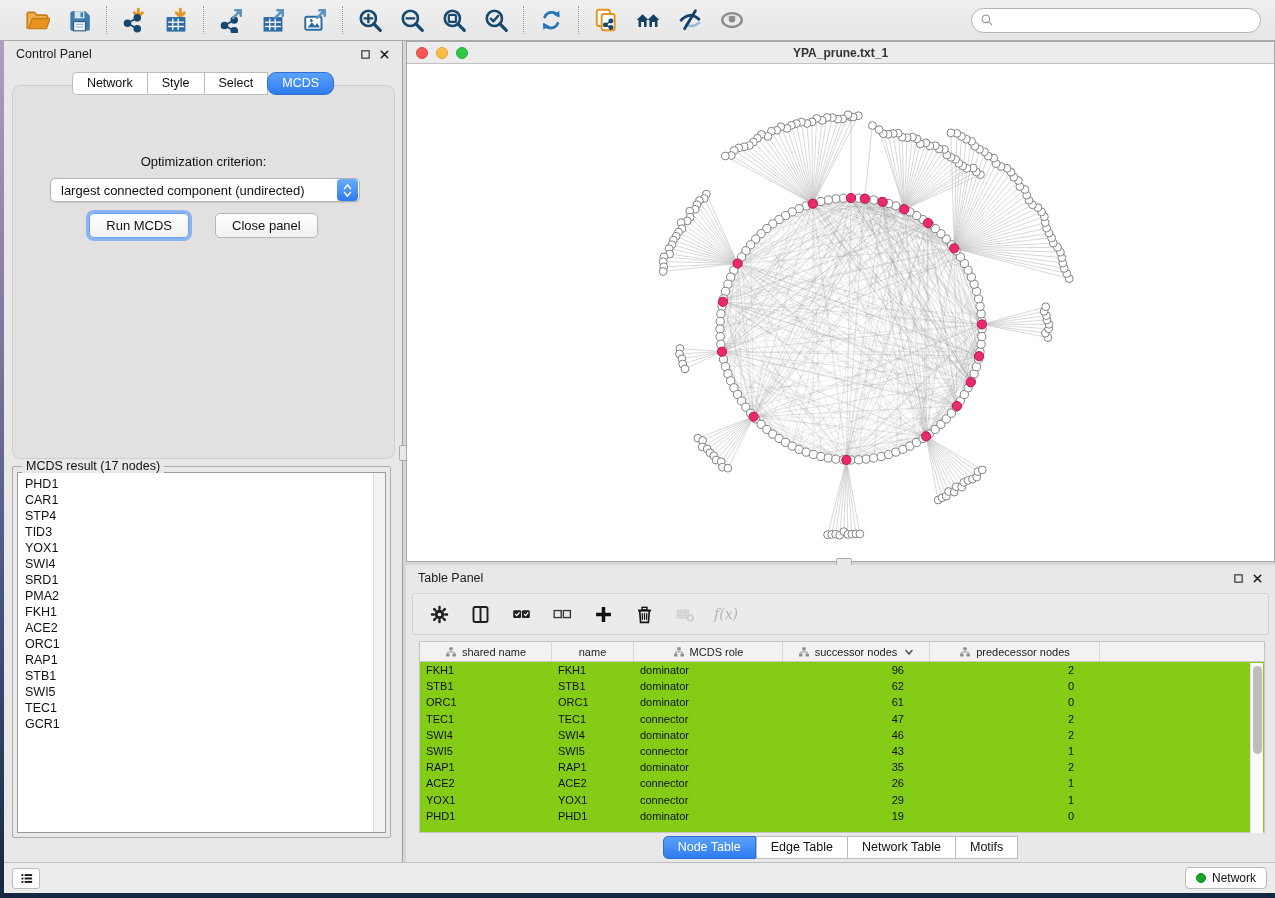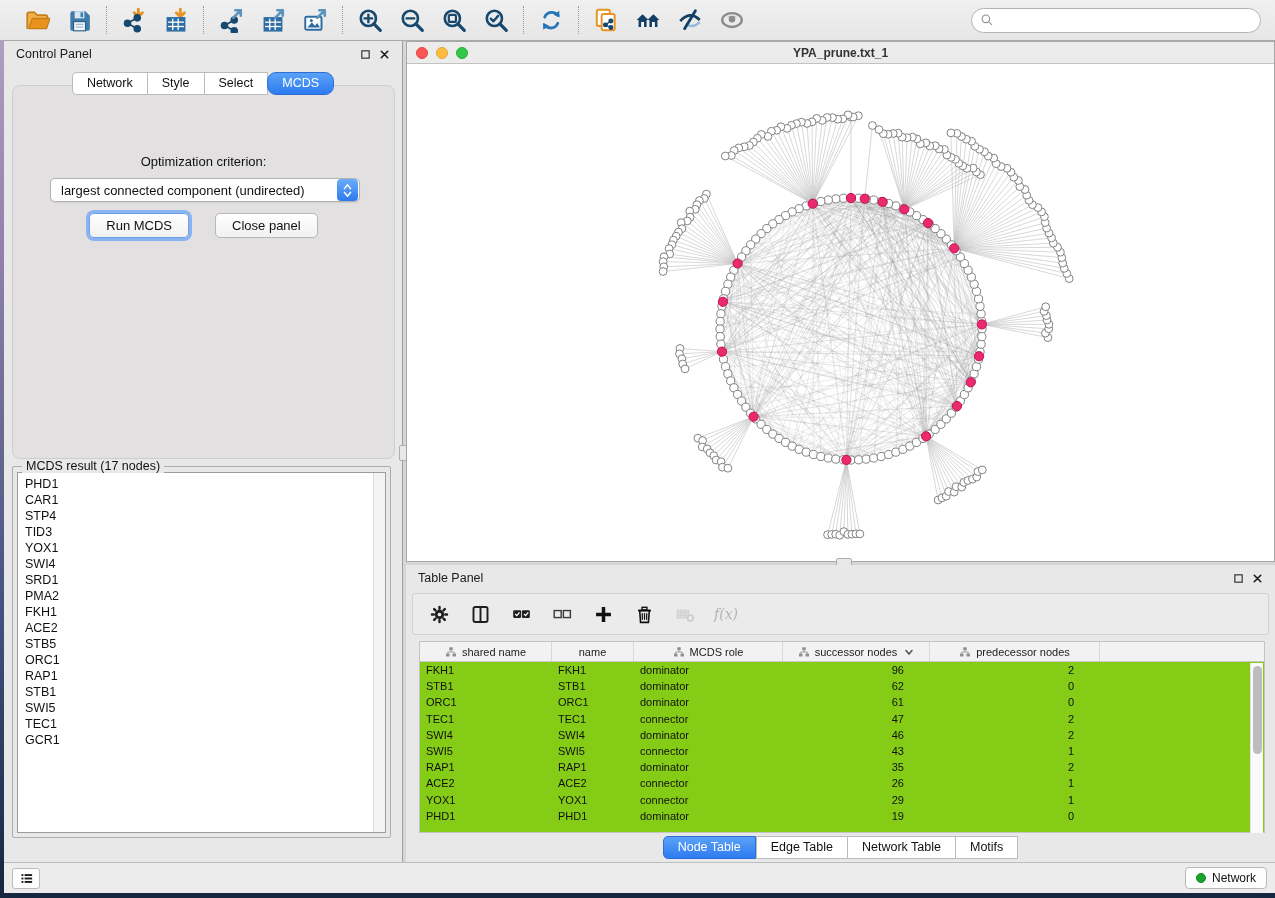--- a/index.html
+++ b/index.html
@@ -347,21 +347,20 @@
               <div>PHD1</div>
               <div>CAR1</div>
               <div>STP4</div>
               <div>TID3</div>
               <div>YOX1</div>
               <div>SWI4</div>
               <div>SRD1</div>
               <div>PMA2</div>
               <div>FKH1</div>
               <div>ACE2</div>
-              <div>STB5</div>
               <div>ORC1</div>
               <div>RAP1</div>
               <div>STB1</div>
               <div>SWI5</div>
               <div>TEC1</div>
               <div>GCR1</div>
             </div>
           <div class="lb-scroll"></div>
         </div>
       </div>

